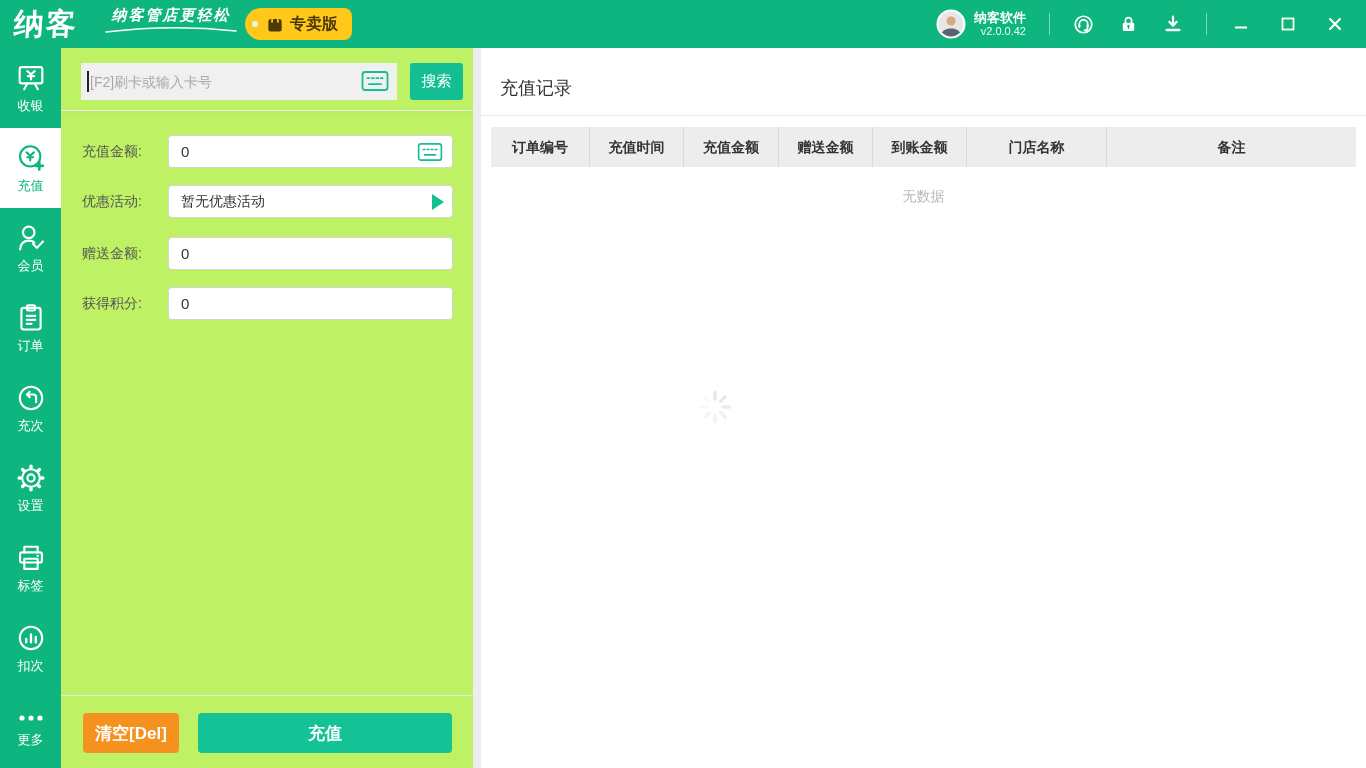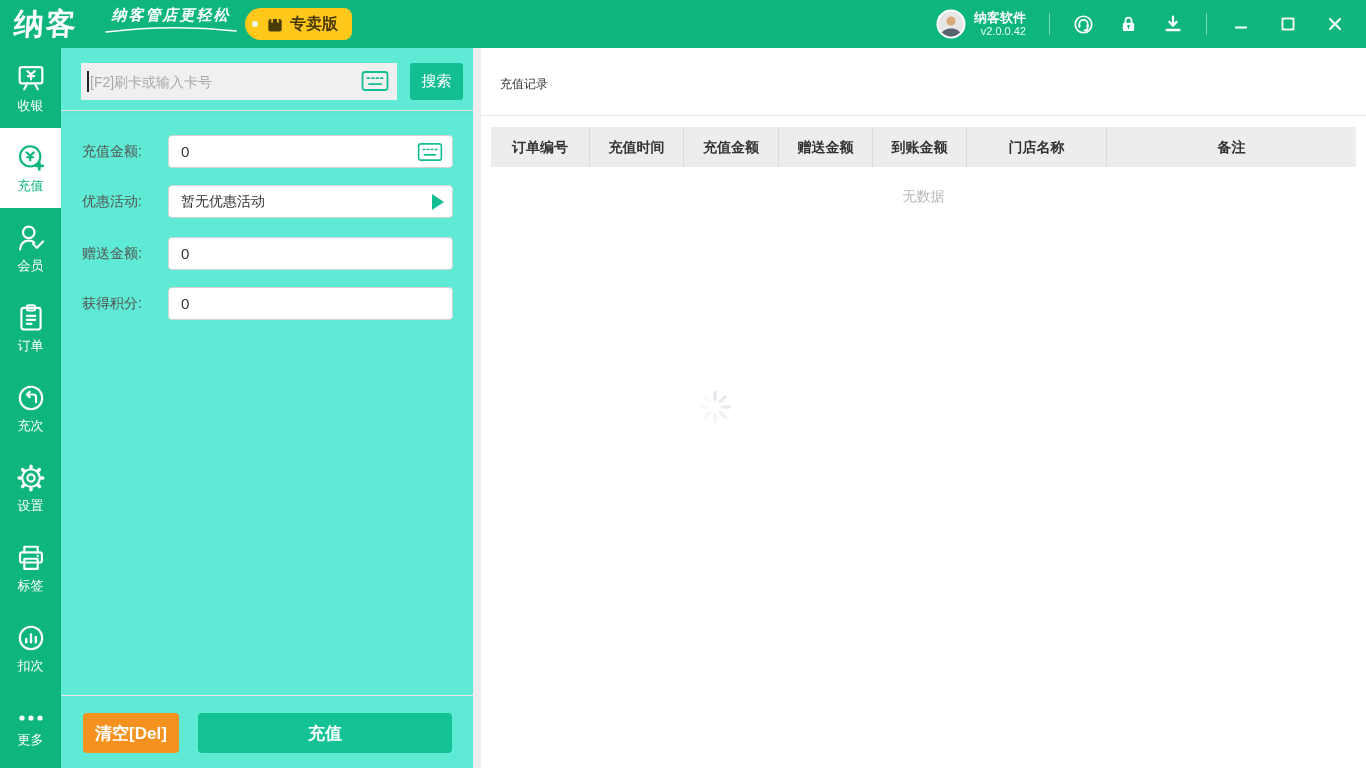--- a/index.html
+++ b/index.html
@@ -27,21 +27,21 @@
   .tb-icon { width:24px; height:24px; display:flex; align-items:center; justify-content:center; cursor:pointer; }
   .win-btn { width:26px; height:26px; display:flex; align-items:center; justify-content:center; cursor:pointer; }
 
   
   .sidebar { position:absolute; left:0; top:48px; width:61px; height:720px; background:#0eb57e; display:flex; flex-direction:column; }
   .side-item { width:61px; height:80px; display:flex; flex-direction:column; align-items:center; justify-content:center; gap:3px; color:#fff; cursor:pointer; }
   .side-item .slabel { font-size:13px; }
   .side-item.active { background:#fff; color:#0eb57e; }
 
   
-  .midpanel { position:absolute; left:61px; top:48px; width:412px; height:720px; background:#5eead4; }
+  .midpanel { position:absolute; left:61px; top:48px; width:412px; height:720px; background:#bef264; }
   .search-row { position:absolute; left:0; top:0; width:412px; height:62px; box-shadow:0 1px 0 #e8e8e8, 0 3px 5px rgba(0,0,0,.03); }
   .search-box { position:absolute; left:20px; top:15px; width:316px; height:37px; background:#f0f0f0; }
   .search-input { position:absolute; left:0; top:0; width:100%; height:100%; border:none; outline:none; background:transparent; padding:0 40px 0 9px; font-size:14px; color:#333; font-family:inherit; }
   .search-input::placeholder { color:#a8a8a8; }
   .caret { position:absolute; left:6px; top:8px; width:1.5px; height:21px; background:#222; animation:blink 1s steps(1) infinite; }
   @keyframes blink { 50% { opacity:0; } }
   .kb-in-search { position:absolute; right:8px; top:7px; }
   .search-btn { position:absolute; left:349px; top:15px; width:53px; height:37px; background:#13bf92; color:#fff; border:none; border-radius:3px; font-size:15px; cursor:pointer; font-family:inherit; }
   .form-row { position:absolute; left:0; width:412px; height:33px; }
   .form-label { position:absolute; left:21px; top:0; height:33px; line-height:33px; font-size:14px; color:#555; }
@@ -52,21 +52,21 @@
   .tri-icon { position:absolute; right:8px; top:8px; width:0; height:0; border-top:8px solid transparent; border-bottom:8px solid transparent; border-left:12px solid #13bf92; }
   .mid-bottom-divider { position:absolute; left:0; top:647px; width:412px; height:1px; background:#e8e8e8; }
   .clear-btn { position:absolute; left:22px; top:665px; width:96px; height:40px; background:#f5911e; border:none; border-radius:4px; color:#fff; font-size:17px; font-weight:bold; cursor:pointer; font-family:inherit; }
   .submit-btn { position:absolute; left:137px; top:665px; width:254px; height:40px; background:#13c295; border:none; border-radius:4px; color:#fff; font-size:17px; font-weight:bold; cursor:pointer; font-family:inherit; }
 
   
   .panel-gap { position:absolute; left:473px; top:48px; width:8px; height:720px; background:#ededed; }
 
   
   .rightpanel { position:absolute; left:481px; top:48px; width:885px; height:720px; background:#fff; }
-  .records-title { position:absolute; left:19px; top:28px; font-size:12px; color:#333; }
+  .records-title { position:absolute; left:19px; top:28px; font-size:18px; color:#333; }
   .records-divider { position:absolute; left:0; top:67px; width:885px; height:1px; background:#e8e8e8; }
   .table-header { position:absolute; left:10px; top:79px; width:865px; height:40px; background:#ededed; display:flex; }
   .th { height:40px; line-height:40px; text-align:center; font-size:14px; font-weight:bold; color:#333; border-right:1px solid #d9d9d9; overflow:hidden; }
   .th:last-child { border-right:none; }
   .th.c0{width:99px;} .th.c1{width:94px;} .th.c2{width:95px;} .th.c3{width:94px;}
   .th.c4{width:94px;} .th.c5{width:198px;} .th.c6{width:140px;} .th.c7{flex:1;}
   .empty-text { position:absolute; left:0; top:140px; width:865px; margin-left:10px; text-align:center; font-size:14px; color:#b8b8b8; }
   .spinner { position:absolute; left:216px; top:341px; width:36px; height:36px; animation:spin 1s steps(8,end) infinite; }
   @keyframes spin { to { transform:rotate(360deg); } }
 

